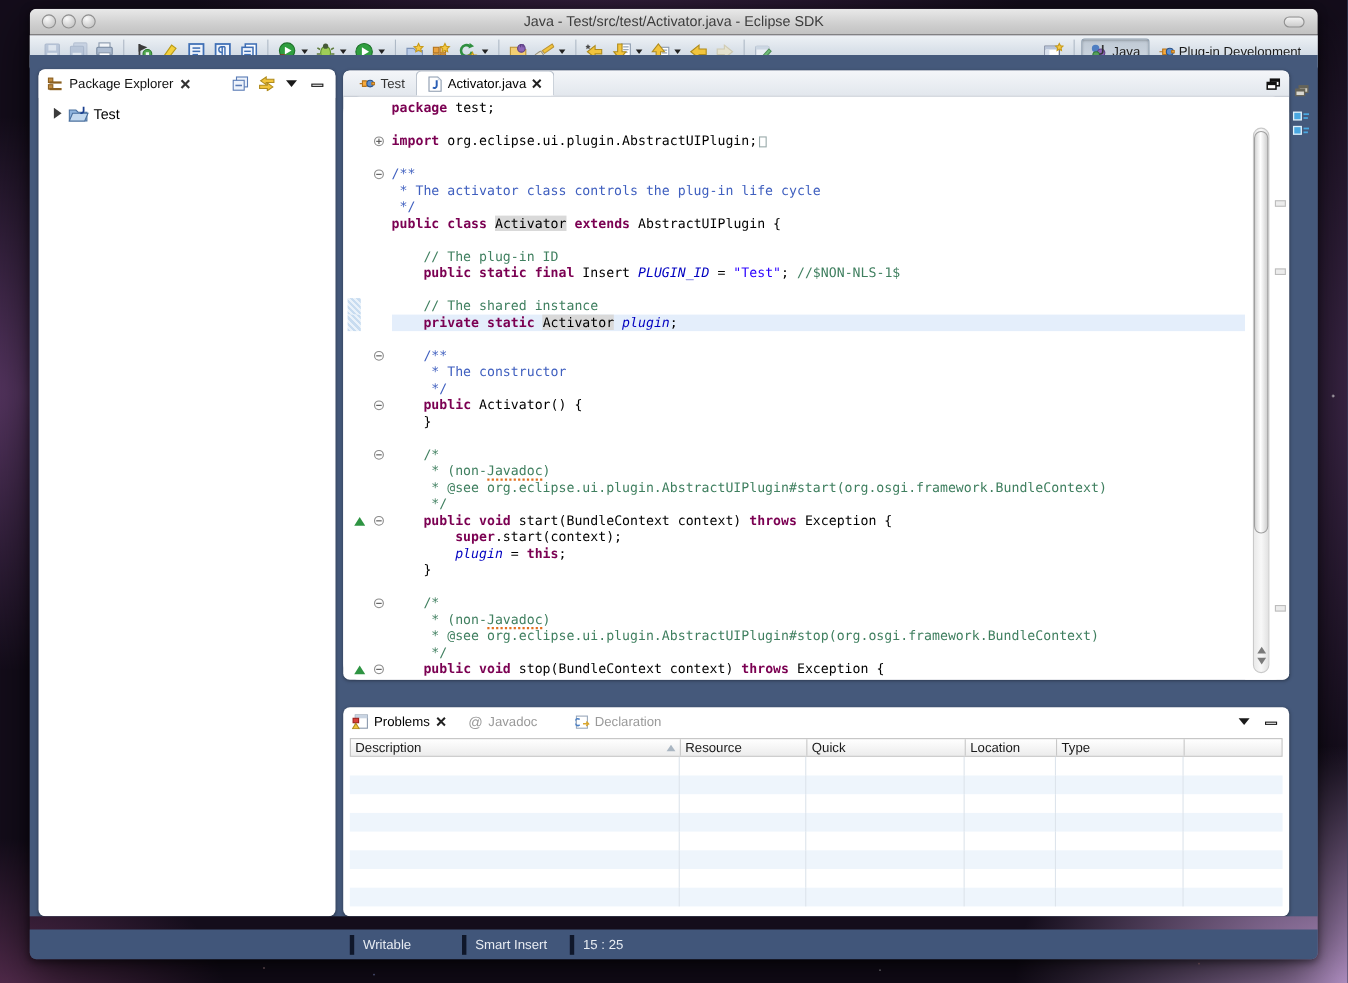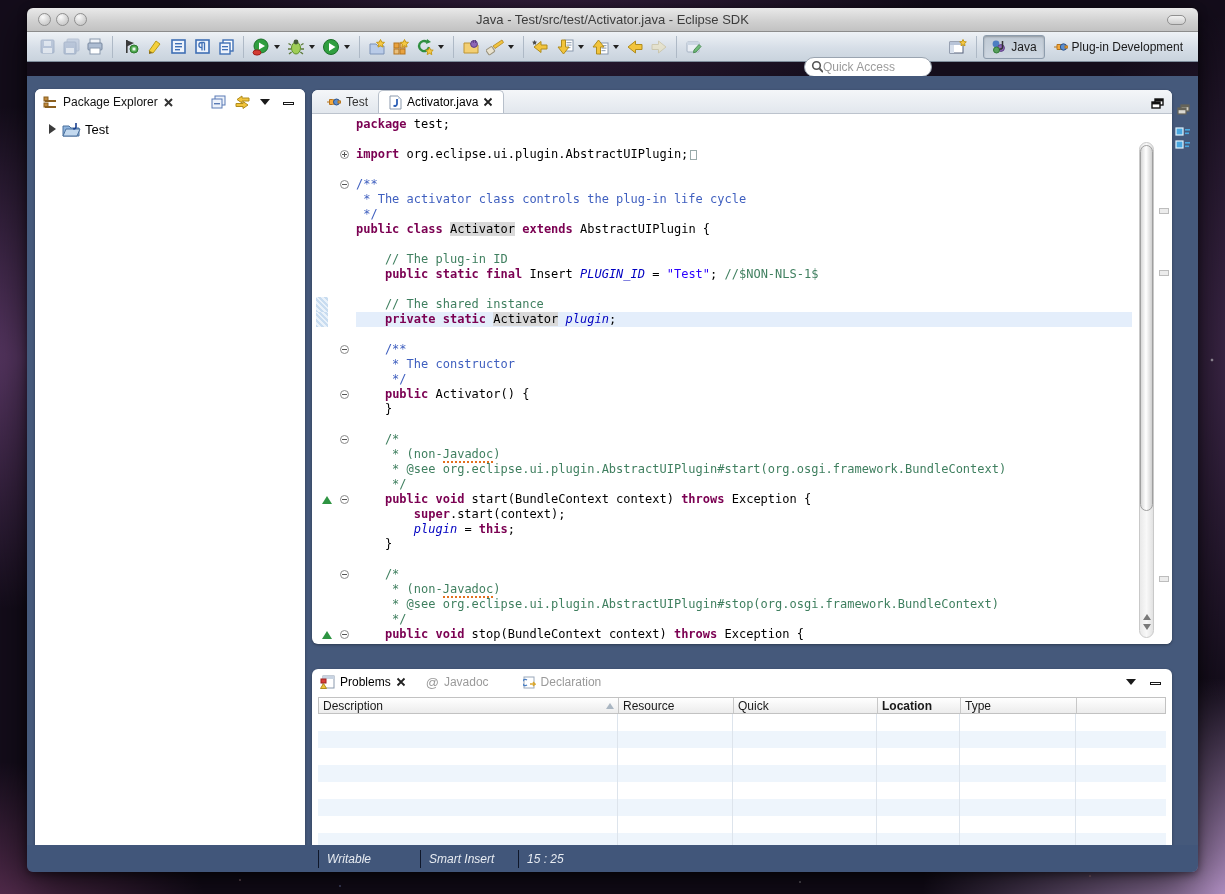--- a/index.html
+++ b/index.html
@@ -59,21 +59,21 @@
   .qa input { border:0; outline:0; width:100%; font-size:12px; color:#333; background:transparent;
     font-family:"Liberation Sans",sans-serif; }
   .qa input::placeholder { color:#9b9b9b; }
   .persp { display:flex; align-items:center; height:26px; }
   .persp-btn { display:flex; align-items:center; gap:4px; font-size:12px; color:#1a1a1a;
       padding:3px 7px; border-radius:3px; }
   .persp-btn.pressed { background:linear-gradient(#bfc9d4,#cfd8e2);
       border:1px solid #8e9dad; box-shadow:inset 0 1px 2px rgba(0,0,0,.25); }
   .persp-sep { width:1px; height:22px; background:#aeb9c6; margin:0 6px; }
   
-  .workbench { position:absolute; left:0; top:68px; right:0; height:783px;
+  .workbench { position:absolute; left:0; top:42px; right:0; height:783px;
       background:#45597b; overflow:hidden; }
   .panel { position:absolute; background:#fff; border-radius:6px;
       box-shadow:0 1px 3px rgba(0,0,0,.35); overflow:hidden; }
   
   .pkg { left:8px; top:13px; width:270px; height:770px; }
   .view-head { height:26px; display:flex; align-items:center; padding:0 8px; gap:5px;
       background:#fff; }
   .view-title { font-size:12px; color:#111; white-space:nowrap; }
   .head-spacer { flex:1; }
   .mini-icon { display:flex; align-items:center; justify-content:center; width:18px; height:16px; }
@@ -147,21 +147,21 @@
       border-left:4px solid transparent; border-right:4px solid transparent;
       border-bottom:6px solid #aab6c2; }
   .trow { display:flex; height:17px; }
   .trow.alt { background:#eef5fc; }
   .td { border-right:1px solid #dde4ec; height:100%; }
   .td:last-child { border-right:0; }
   
   .statusbar { position:absolute; left:0; bottom:0; right:0; height:27px;
       background:#41567a; border-radius:0 0 6px 6px;
       display:flex; align-items:center; color:#e8ecf2; font-size:12px; }
-  .st-item { padding:0 14px 0 8px; border-left:1px solid #0f172a; height:18px; display:flex; align-items:center;font-style:italic; }
+  .st-item { padding:0 14px 0 8px; border-left:4px solid #0f172a; height:18px; display:flex; align-items:center; }
   .st-item:first-child { margin-left:291px; width:102px; }
   .st-item.smart { width:98px; }
   
   .trim { position:absolute; right:4px; top:25px; width:22px; display:flex; flex-direction:column; gap:8px; align-items:center; }
   .pe-close, .tab-close { display:flex; align-items:center; }
 </style>
 </head>
 <body>
 
 <div class="win">
@@ -549,21 +549,21 @@
           </span>
         <span class="mini-icon">
             <span class="min-bar"></span>
           </span>
       </div>
       <div class="tablewrap">
         <div class="thead" id="thead">
             <div class="th" style="width: 300px;">Description<span class="sort"></span></div>
             <div class="th" style="width: 115px;">Resource</div>
             <div class="th" style="width: 144px;">Quick</div>
-            <div class="th" style="width: 83px; font-weight: bold;">Location</div>
+            <div class="th" style="width: 83px;">Location</div>
             <div class="th" style="width: 116px;">Type</div>
             <div class="th" style="width: 88px;"></div>
           </div>
         <div id="tbody">
             <div class="trow">
               <div class="td" style="width: 300px;"></div>
               <div class="td" style="width: 115px;"></div>
               <div class="td" style="width: 144px;"></div>
               <div class="td" style="width: 83px;"></div>
               <div class="td" style="width: 116px;"></div>

